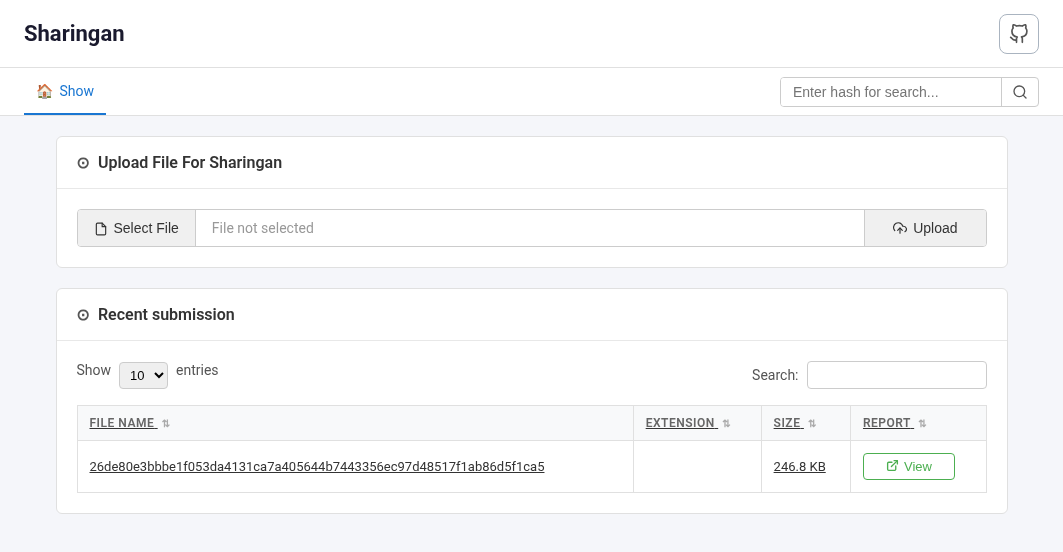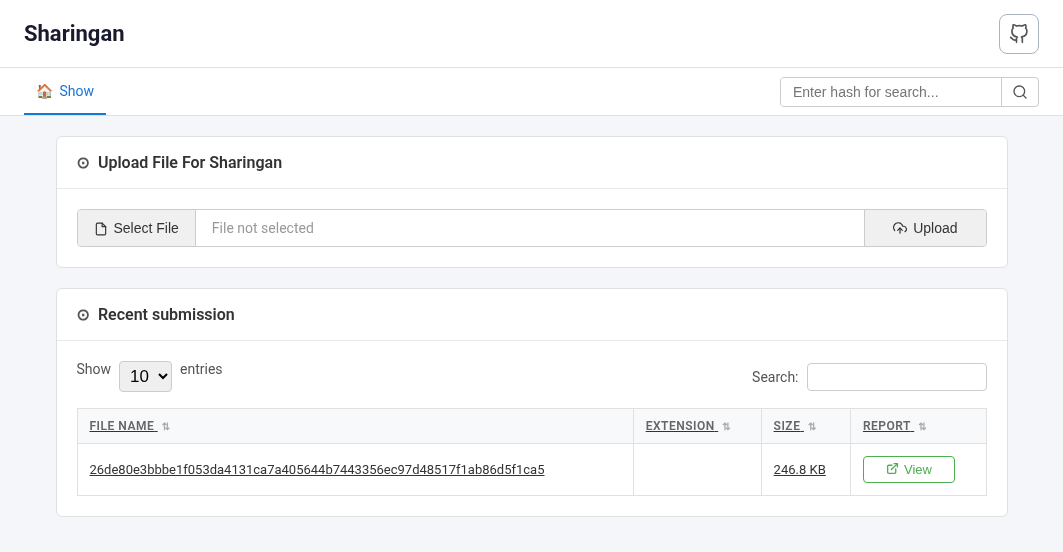--- a/index.html
+++ b/index.html
@@ -196,21 +196,21 @@
       display: flex;
       align-items: flex-start;
       gap: 8px;
       color: #555;
     }
 
     .entries-select {
       border: 1px solid #ccc;
       border-radius: 4px;
       padding: 4px 6px;
-      font-size: 17px;
+      font-size: 13px;
       cursor: pointer;
     }
 
     .search-row {
       display: flex;
       align-items: center;
       gap: 8px;
     }
 
     .search-label {

